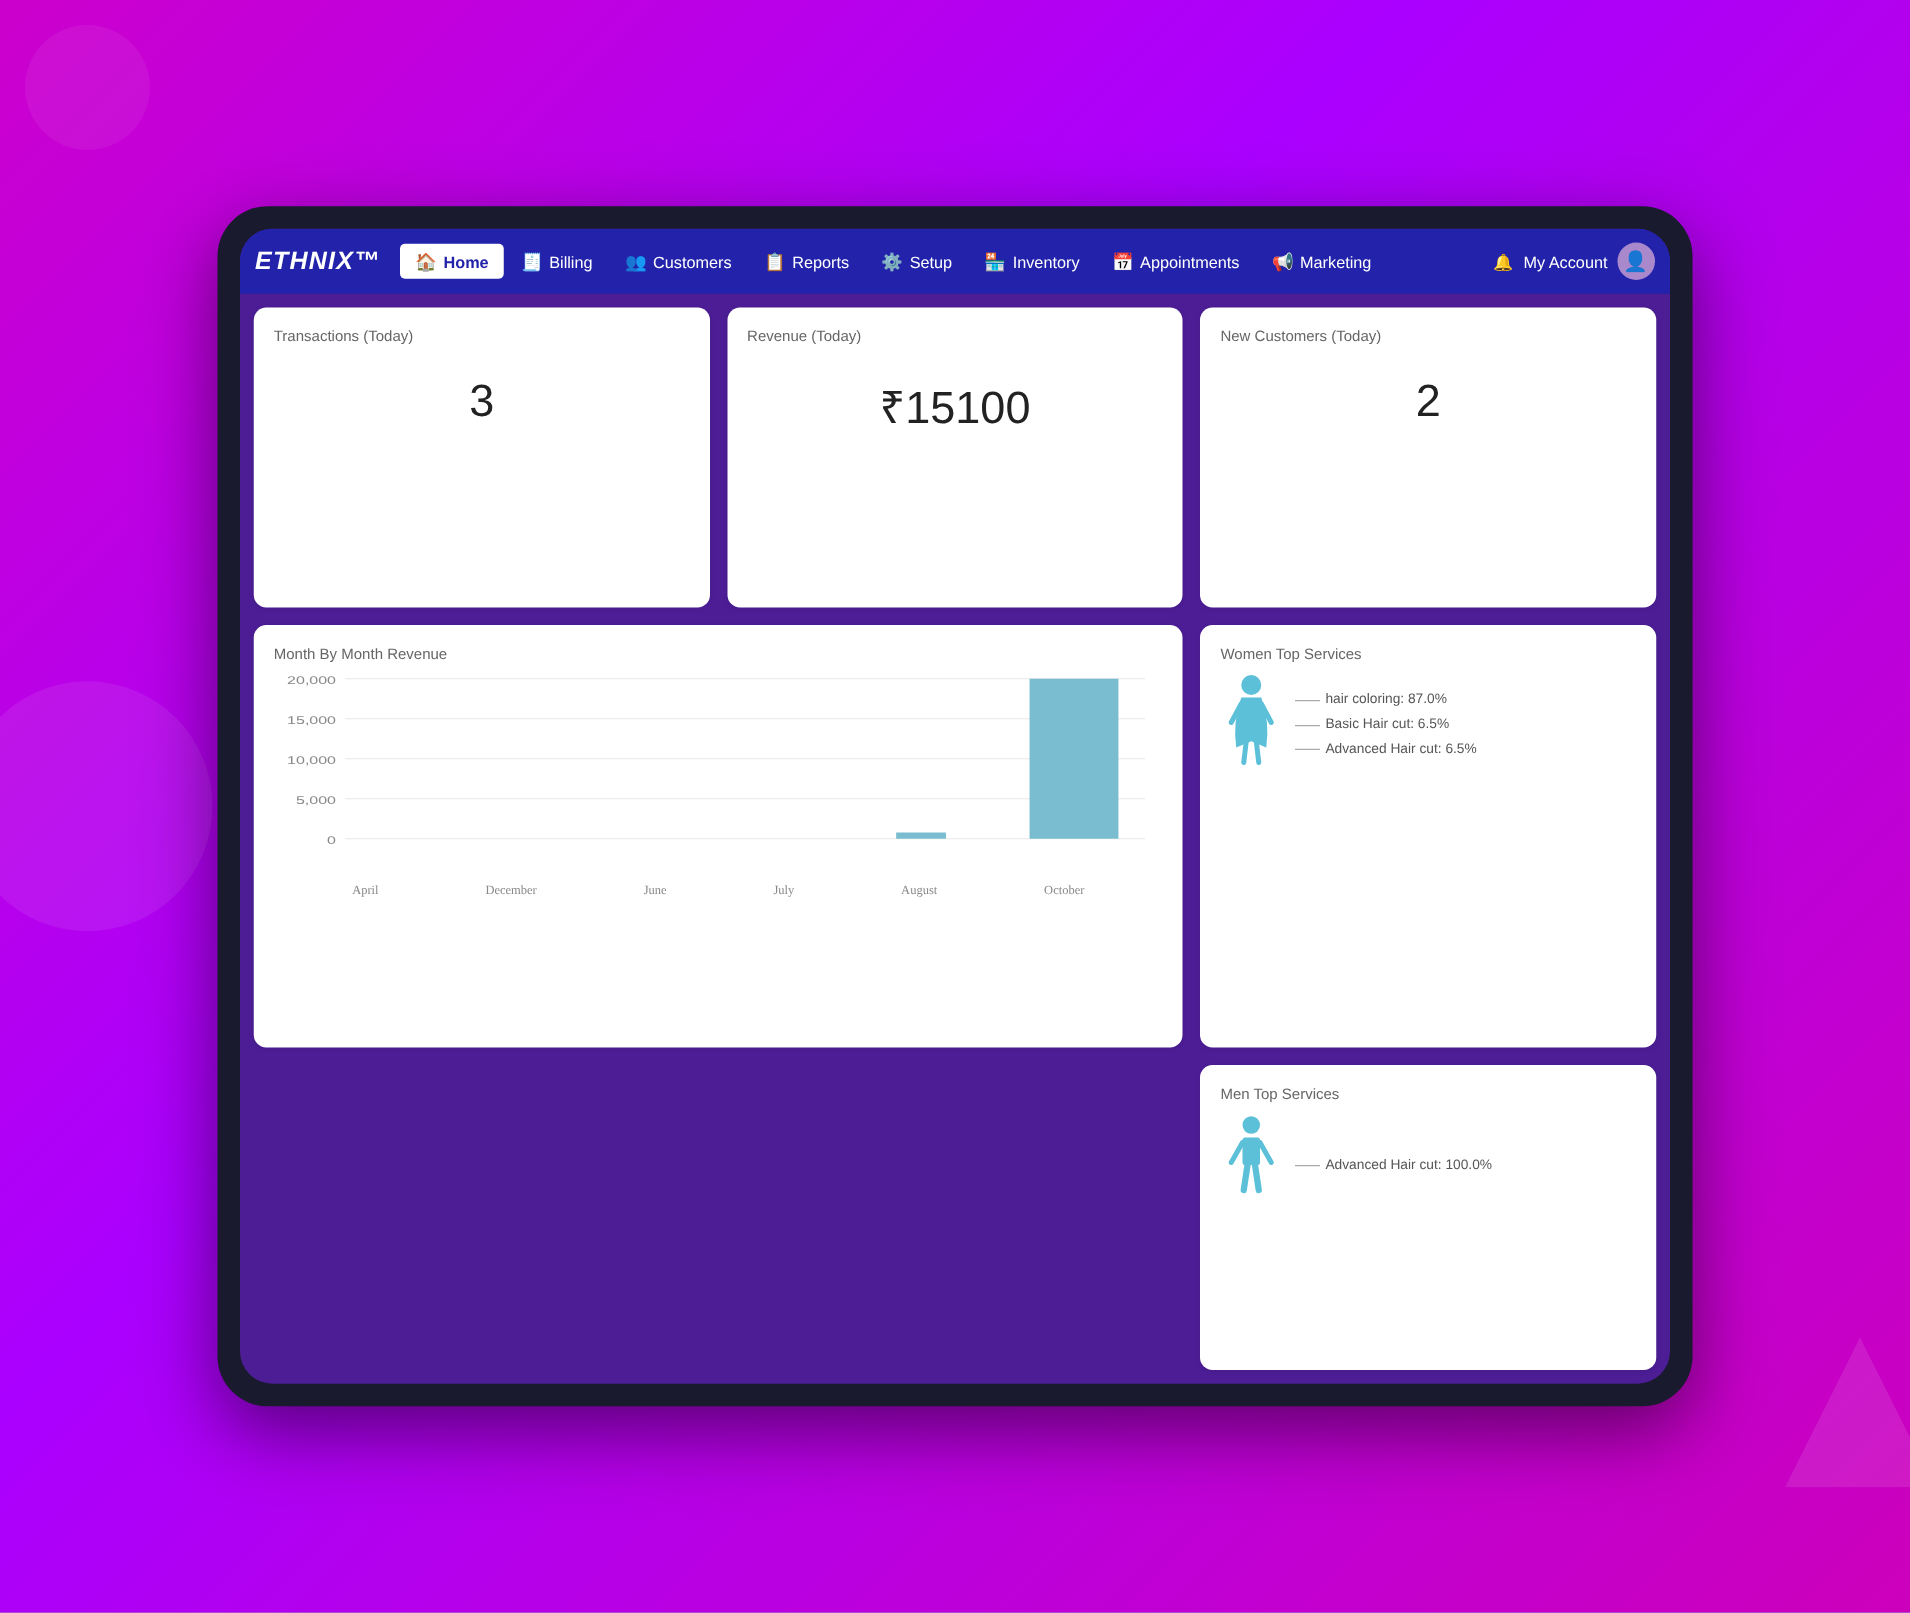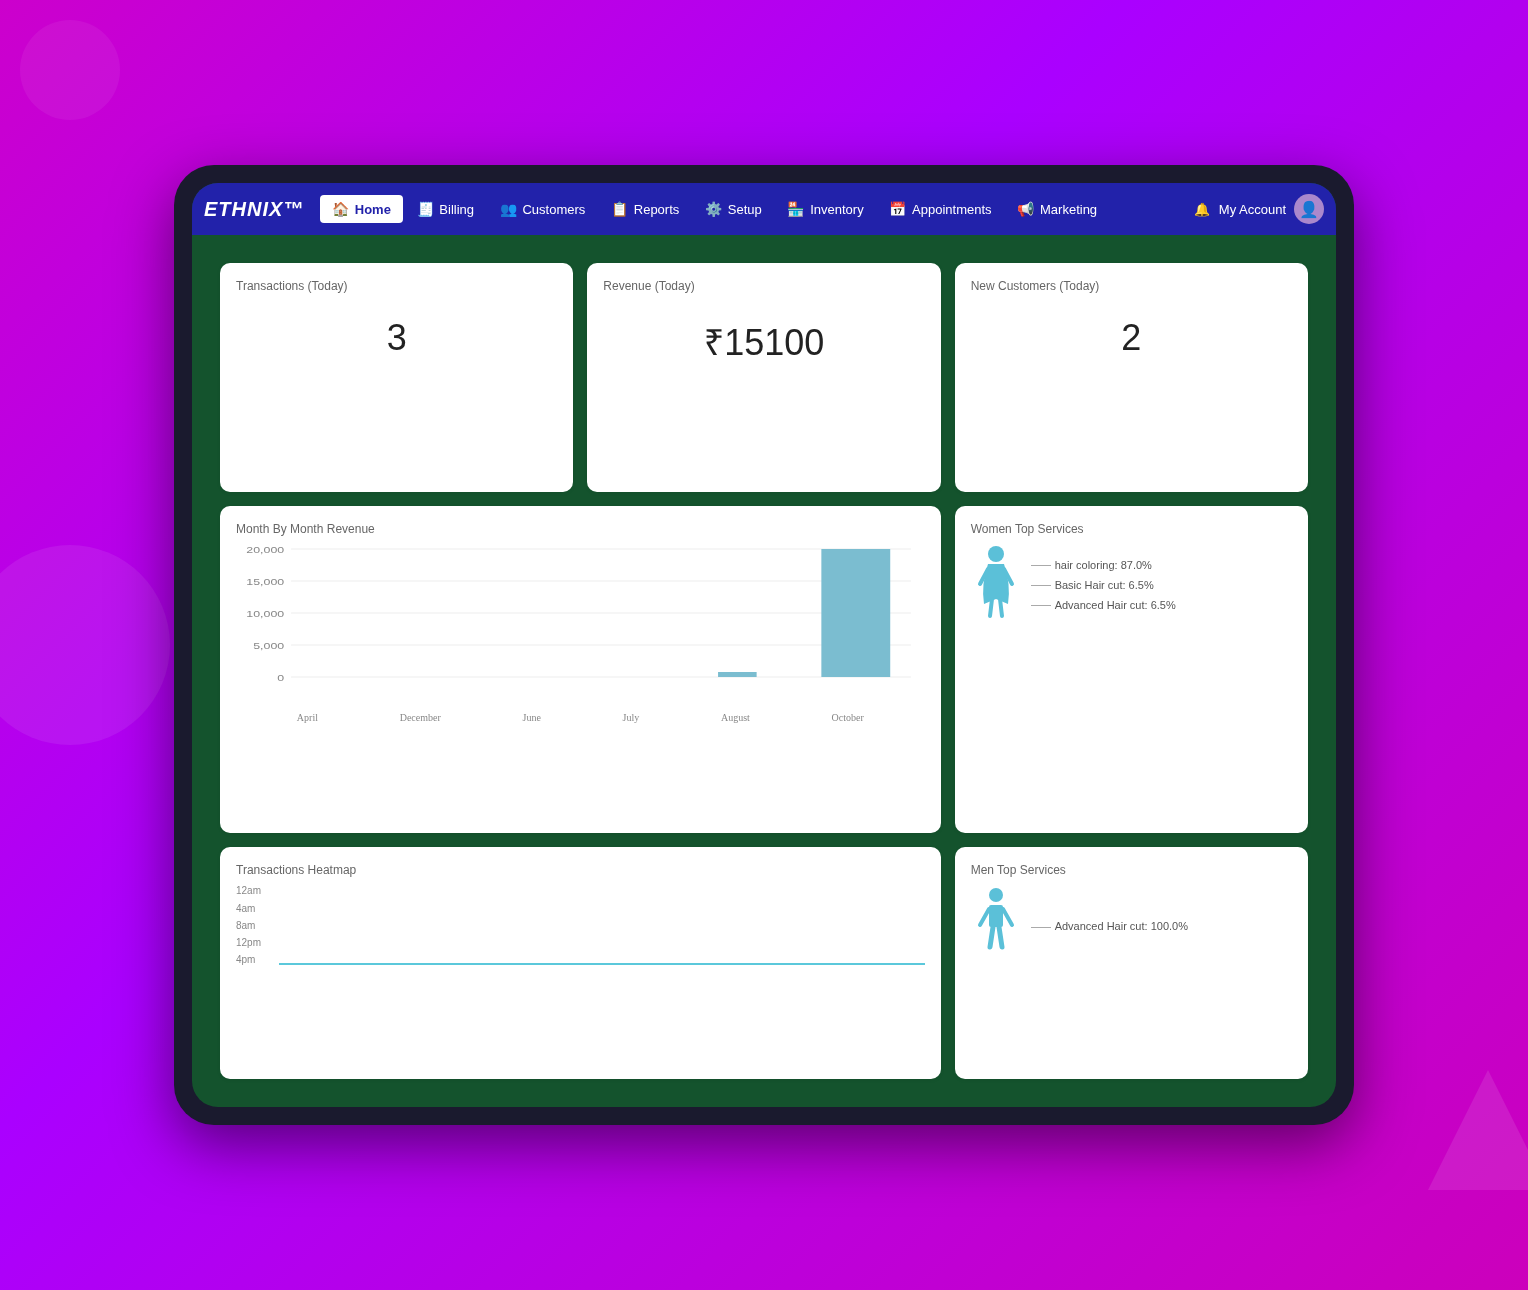--- a/index.html
+++ b/index.html
@@ -18,21 +18,21 @@
       height: 960px;
       background: #1a1a2e;
       border-radius: 40px;
       padding: 18px;
       box-shadow: 0 20px 60px rgba(0,0,0,0.5);
       position: relative;
     }
     .tablet-screen {
       width: 100%;
       height: 100%;
-      background: #14532d;
+      background: #4c1d95;
       border-radius: 26px;
       overflow: hidden;
       display: flex;
       flex-direction: column;
     }
     
     .navbar {
       background: #2222aa;
       display: flex;
       align-items: center;
@@ -86,21 +86,21 @@
       background: #aa88cc;
       overflow: hidden;
       display: flex;
       align-items: center;
       justify-content: center;
       font-size: 16px;
     }
     
     .main-content {
       flex: 1;
-      padding: 28px;
+      padding: 11px;
       display: grid;
       grid-template-columns: 1fr 1fr 1fr;
       grid-template-rows: auto auto auto;
       gap: 14px;
       overflow: hidden;
     }
     .card {
       background: white;
       border-radius: 10px;
       padding: 16px;
@@ -375,35 +375,20 @@
             </svg>
           </div>
           <div class="services-list">
             <div class="service-line">hair coloring: 87.0%</div>
             <div class="service-line">Basic Hair cut: 6.5%</div>
             <div class="service-line">Advanced Hair cut: 6.5%</div>
           </div>
         </div>
       </div>
 
-      <div class="card heatmap-card">
-        <div class="card-title">Transactions Heatmap</div>
-        <div class="heatmap-content">
-          <div class="heatmap-ylabels">
-            <span>12am</span>
-            <span>4am</span>
-            <span>8am</span>
-            <span>12pm</span>
-            <span>4pm</span>
-          </div>
-          <div class="heatmap-grid">
-            
-          </div>
-        </div>
-      </div>
 
       <div class="card right-card">
         <div class="card-title">Men Top Services</div>
         <div class="services-content">
           <div class="figure-icon">
             <svg width="40" height="80" viewBox="0 0 40 80">
 
               <circle cx="20" cy="10" r="7" fill="#5bc0d8"></circle>
 
               <rect x="13" y="20" width="14" height="22" rx="2" fill="#5bc0d8"></rect>

